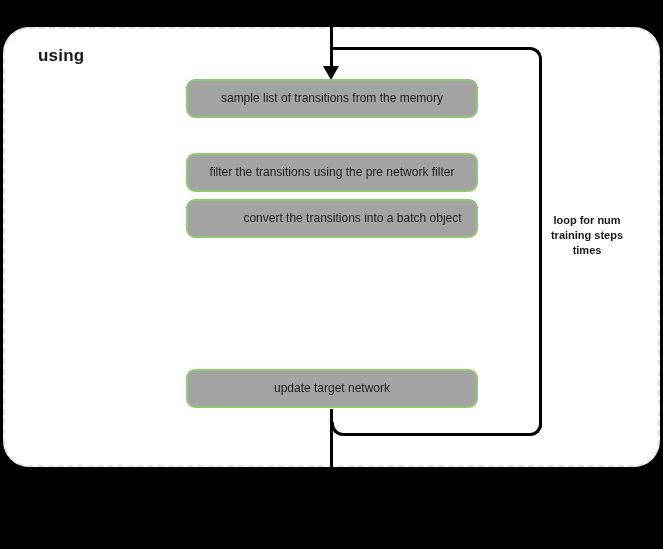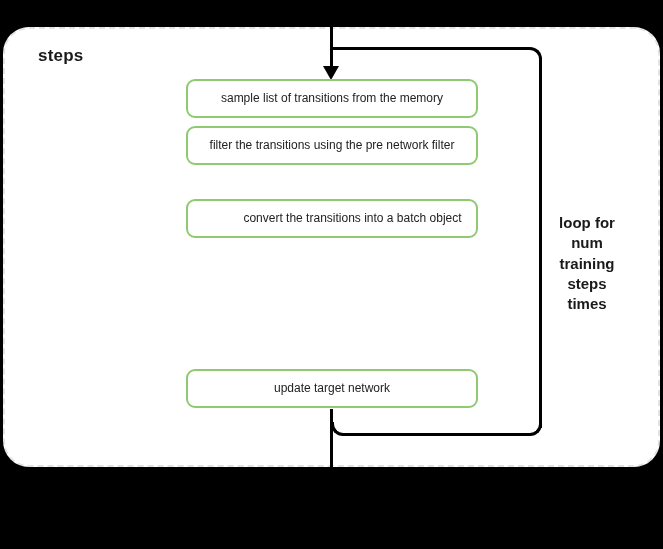--- a/index.html
+++ b/index.html
@@ -38,37 +38,37 @@
     color: #1a1a1a;
     letter-spacing: 0.2px;
   }
 
   
   .step-box {
     position: absolute;
     left: 186px;
     width: 292px;
     height: 39px;
-    background: #ffffff;
+    background: #a3a3a3;
     border: 2px solid #8fc972;
     border-radius: 9px;
     box-sizing: border-box;
     display: flex;
     align-items: center;
     justify-content: center;
     z-index: 5;
   }
   .step-label {
     font-size: 12px;
     color: #222222;
     text-align: center;
     line-height: 1.2;
   }
   #step-box-0 { top: 79px; }
-  #step-box-1 { top: 126px; }
+  #step-box-1 { top: 153px; }
   #step-box-2 { top: 199px; padding-left: 41px; }
   #step-box-3 { top: 369px; }
 
   
   #learn-container {
     position: absolute;
     left: 166px;
     top: 258px;
     width: 334px;
     height: 90px;
@@ -191,36 +191,36 @@
     width: 3px;
     height: 20px;
   }
 
   
   #loop-label {
     position: absolute;
     left: 546px;
     top: 213px;
     width: 82px;
-    font-size: 15px;
+    font-size: 11px;
     font-weight: bold;
     color: #1a1a1a;
     text-align: center;
     line-height: 1.35;
     z-index: 6;
   }
 </style>
 </head>
 <body>
 
 <div id="canvas">
 
   <div id="train-container"></div>
 
-  <div id="train-title">steps</div>
+  <div id="train-title">using</div>
 
   <div class="line" id="entry-shaft"></div>
   <div id="entry-arrowhead"></div>
 
   <div class="line" id="loop-top"></div>
   <div id="loop-elbow-tr"></div>
   <div class="line" id="loop-right"></div>
   <div id="loop-elbow-br"></div>
   <div class="line" id="loop-bottom"></div>
   <div id="loop-elbow-bl"></div>

